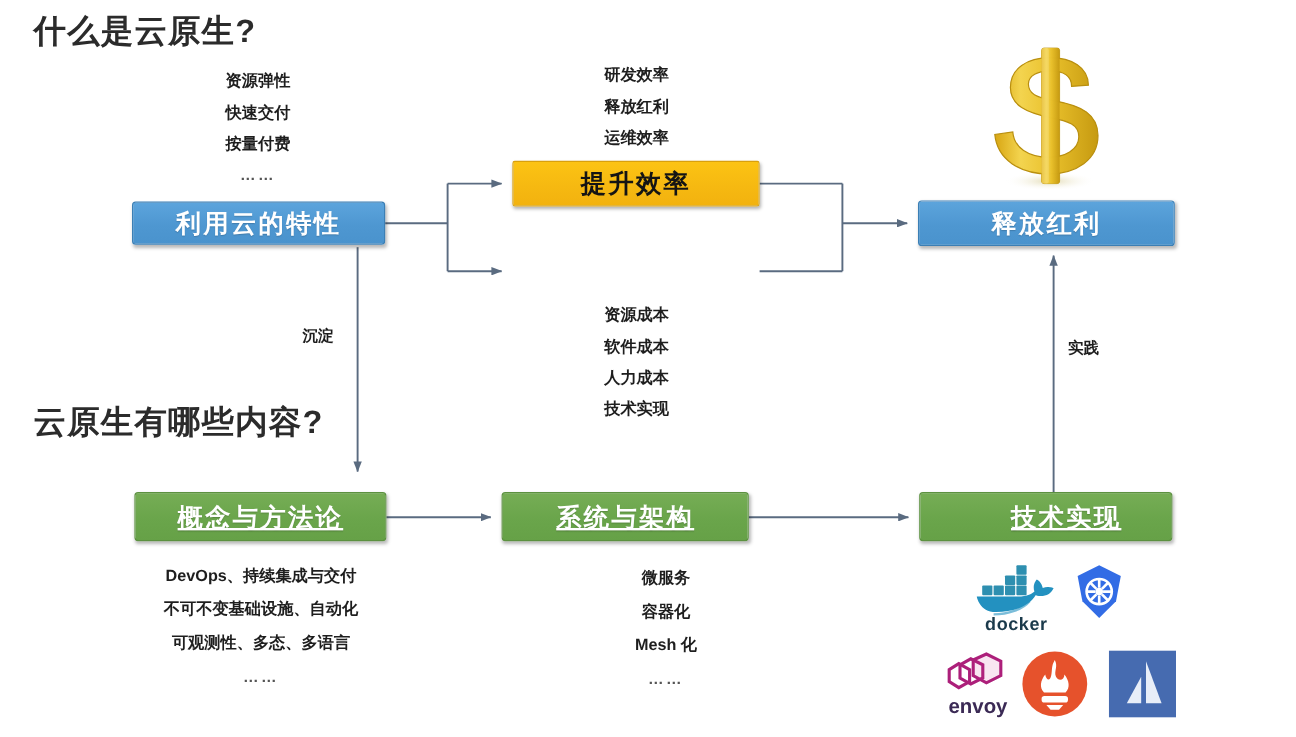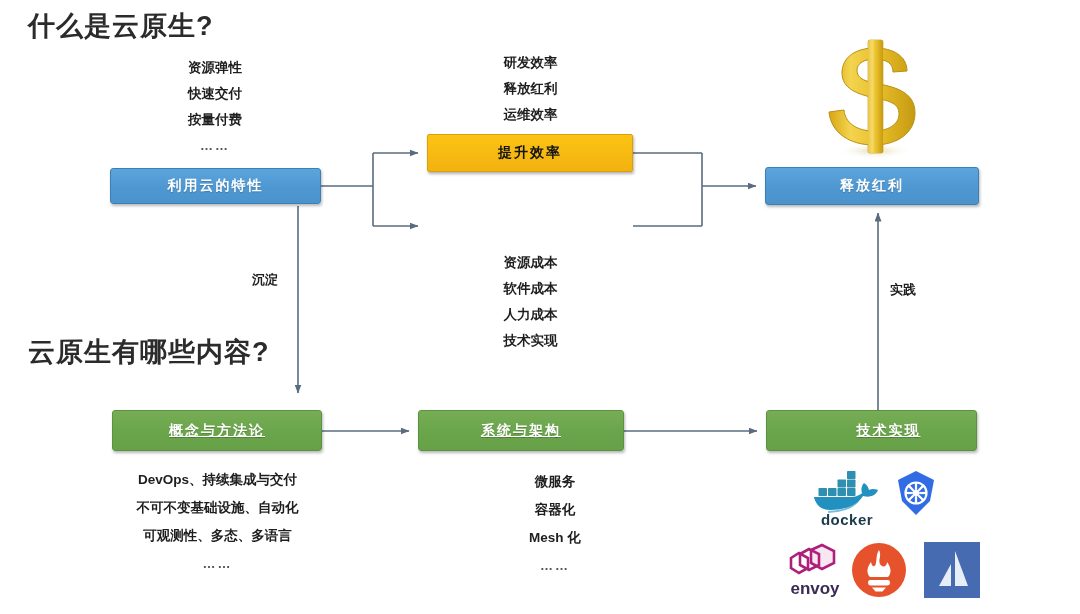--- a/index.html
+++ b/index.html
@@ -31,21 +31,21 @@
   #heading-1 { left: 28px; top: 8px; }
   #heading-2 { left: 28px; top: 334px; text-align: center; }
 
   
   .box {
     position: absolute;
     display: flex;
     align-items: center;
     justify-content: center;
     box-sizing: border-box;
-    font-size: 14px;
+    font-size: 21px;
     font-weight: 700;
     letter-spacing: 2px;
     white-space: nowrap;
   }
   .box-blue {
     background: linear-gradient(to bottom, #5ca4dc 0%, #4e97d1 55%, #4a93cd 100%);
     border: 1px solid #3b7fb5;
     color: #ffffff;
     border-radius: 3px;
     box-shadow: 1px 2px 3px rgba(0,0,0,0.28);

